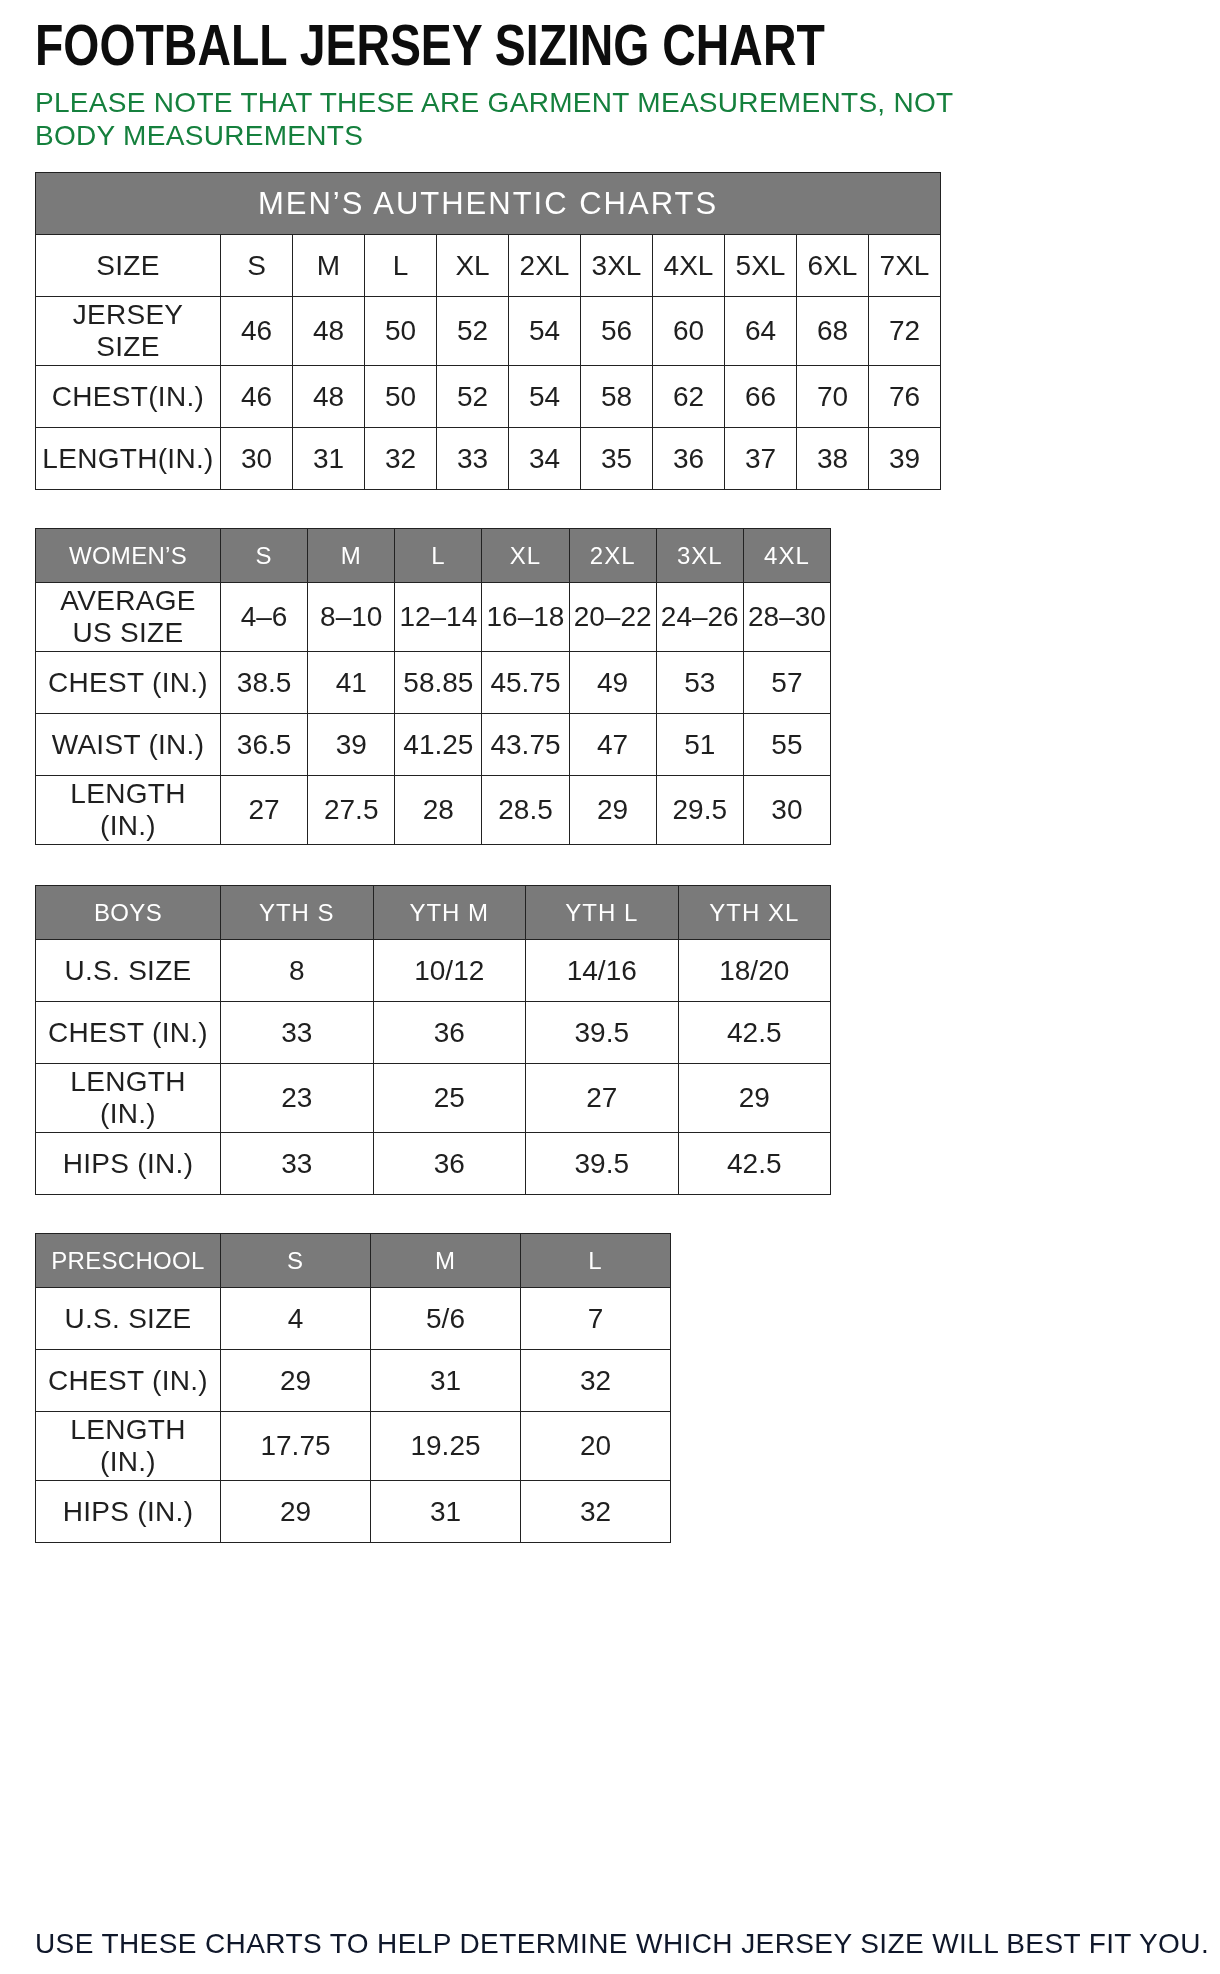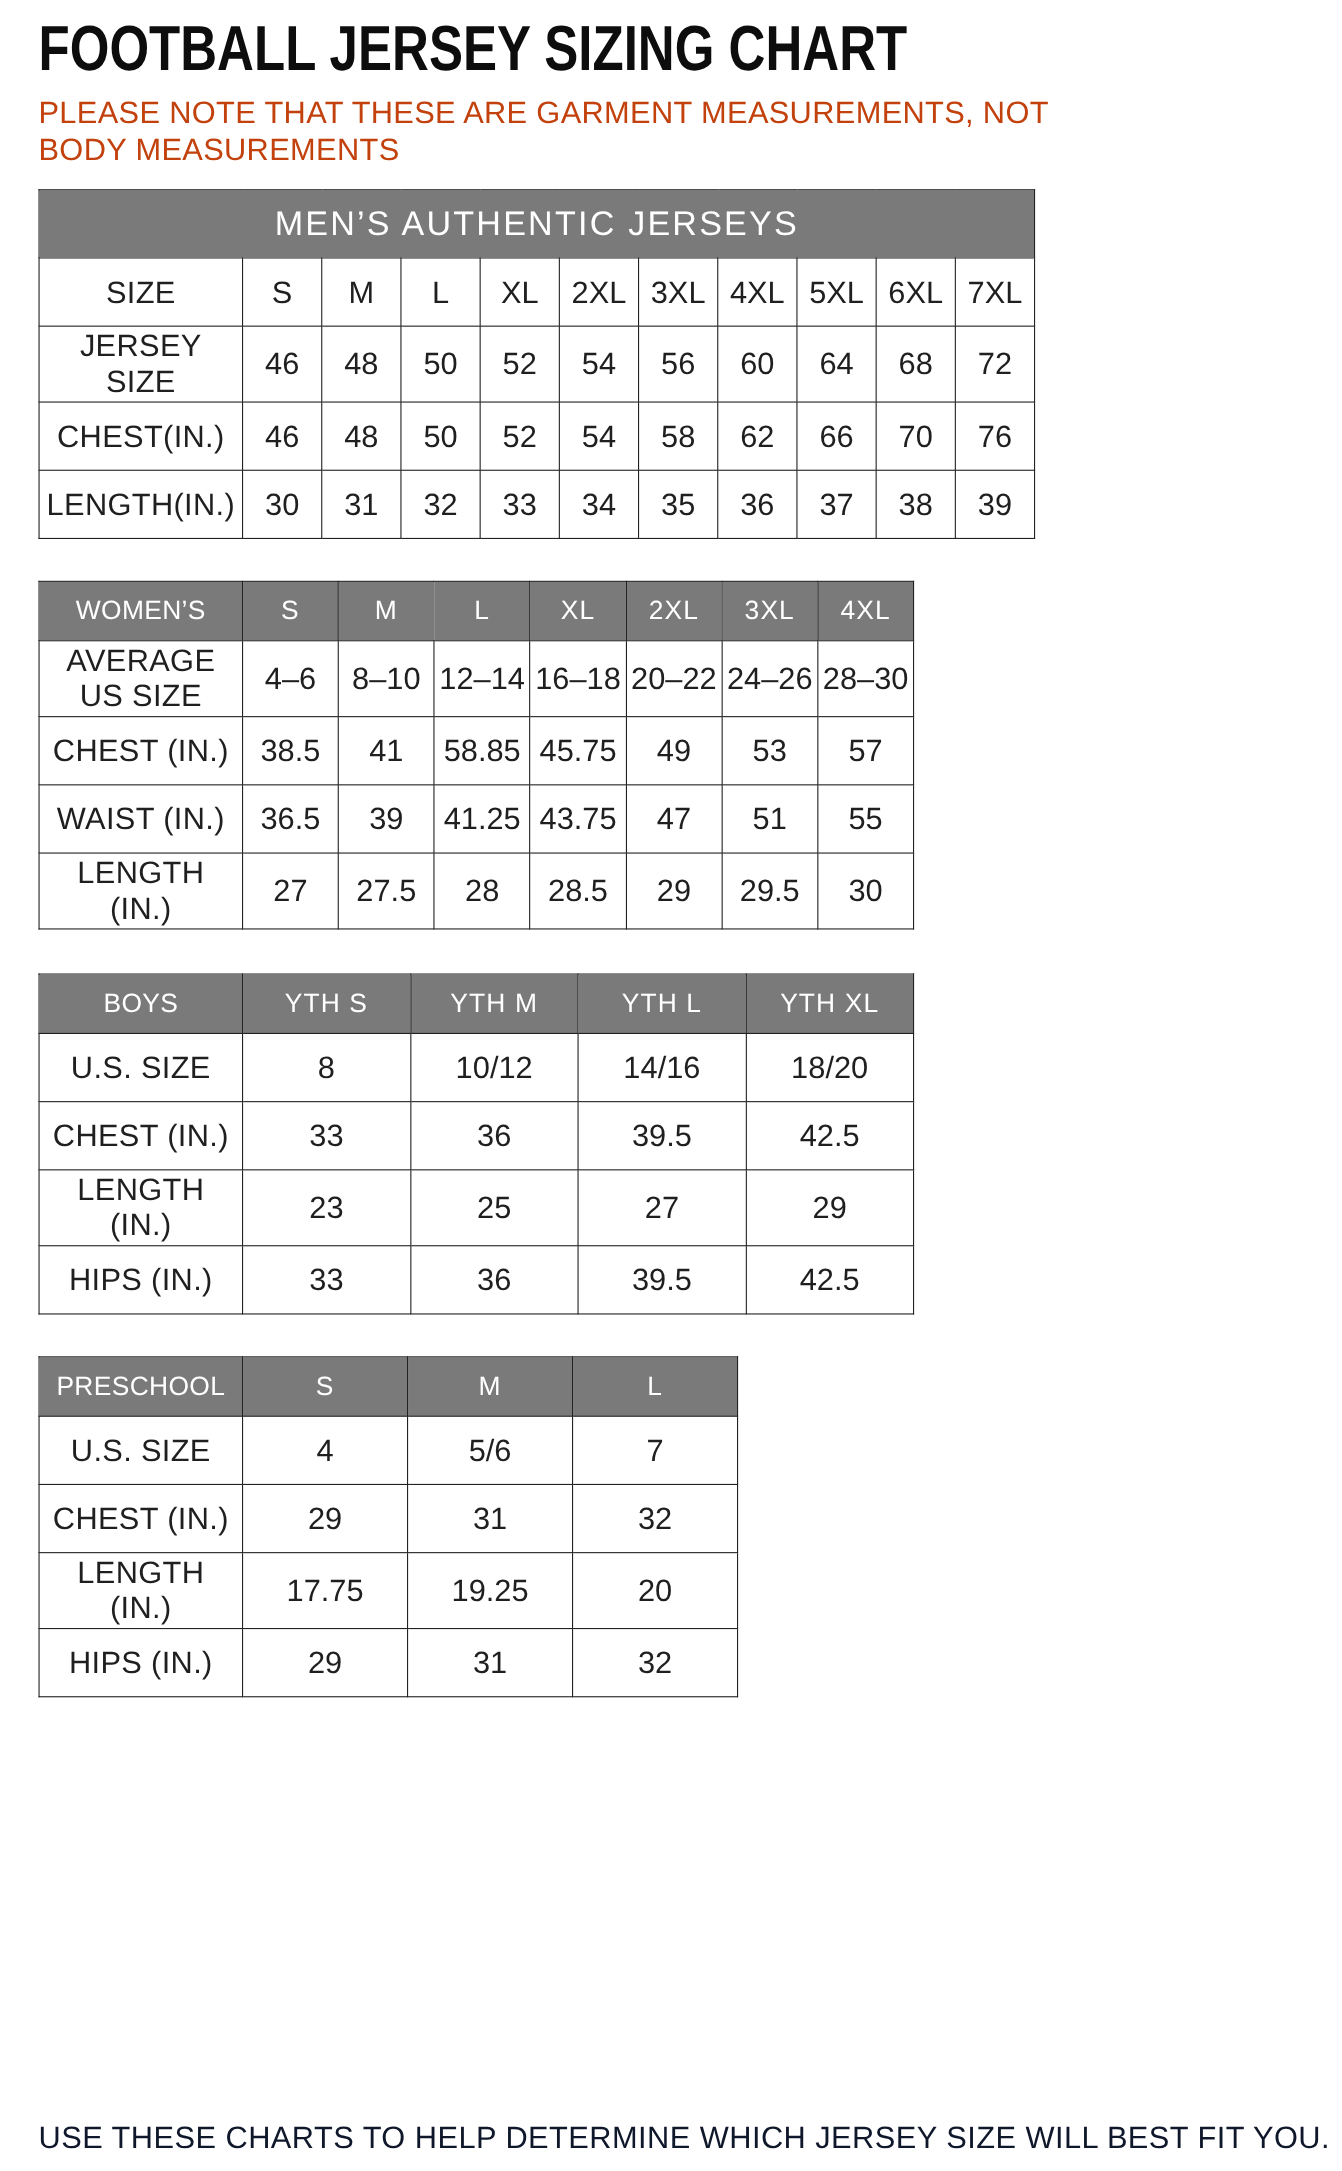--- a/index.html
+++ b/index.html
@@ -7,21 +7,21 @@
     width:1220px;height:1974px;position:relative;
     font-family:"Liberation Sans", sans-serif;color:#1a1a1a;
   }
   .page{position:absolute;inset:0;padding:16px 35px 0 35px;box-sizing:border-box;}
   .title{
     margin:0;font-size:58px;line-height:1.0;font-weight:800;color:#0d0d0d;
     white-space:nowrap;transform:scaleX(0.80);transform-origin:left center;
     letter-spacing:0px;
   }
   .subtitle{
-    margin:12px 0 0 0;color:#c2410c;font-size:28px;line-height:1.18;
+    margin:12px 0 0 0;color:#15803d;font-size:28px;line-height:1.18;
     width:930px;font-weight:500;letter-spacing:0.3px;
   }
   .tables{margin:0;}
   table.chart-table{
     border-collapse:collapse;table-layout:fixed;
   }
   .table-mens{width:906px;margin-top:20px;}
   .table-womens{width:796px;margin-top:38px;}
   .table-boys{width:796px;margin-top:40px;}
   .table-preschool{width:636px;margin-top:38px;}
@@ -61,21 +61,21 @@
           <col>
           <col>
           <col>
           <col>
           <col>
           <col>
           <col>
         </colgroup>
         <tbody>
           <tr>
-            <th colspan="11" class="banner-cell">MEN’S AUTHENTIC JERSEYS</th>
+            <th colspan="11" class="banner-cell">MEN’S AUTHENTIC CHARTS</th>
           </tr>
           <tr>
             <td class="row-label">SIZE</td>
             <td class="value-cell">S</td>
             <td class="value-cell">M</td>
             <td class="value-cell">L</td>
             <td class="value-cell">XL</td>
             <td class="value-cell">2XL</td>
             <td class="value-cell">3XL</td>
             <td class="value-cell">4XL</td>

